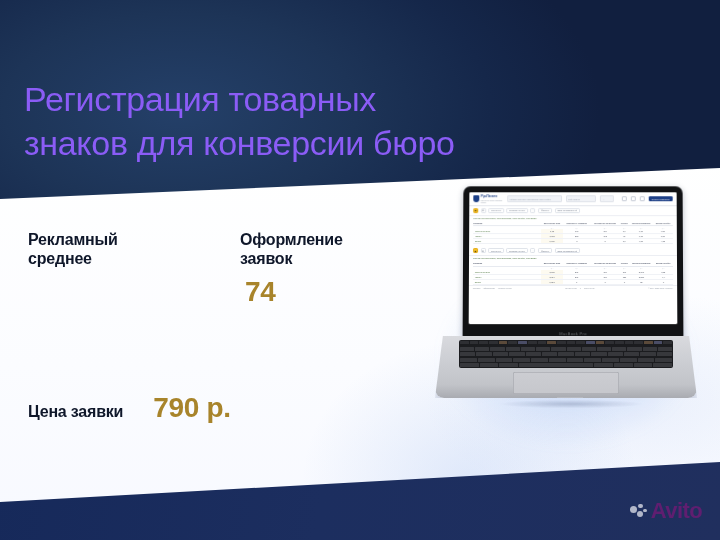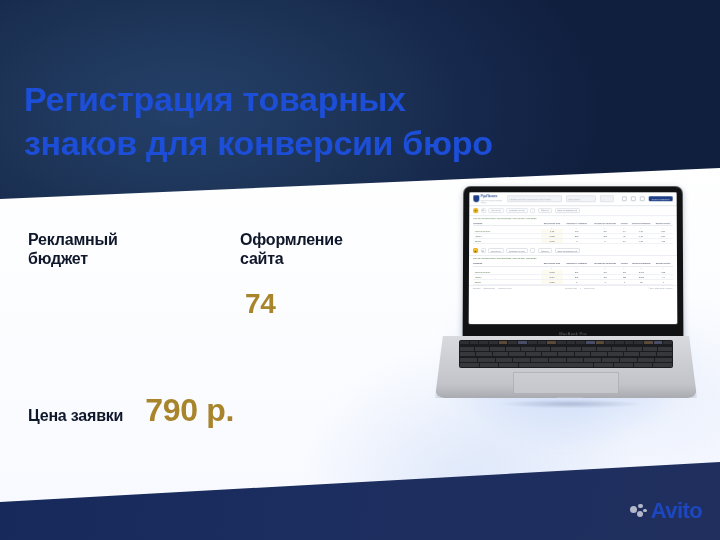--- a/index.html
+++ b/index.html
@@ -27,40 +27,40 @@
     -webkit-clip-path:polygon(0 0,720px 0,720px 168px,0 199px);
     clip-path:polygon(0 0,720px 0,720px 168px,0 199px);
   }
   .hero-kicker{
     position:absolute;left:26px;top:42px;
     color:#f2f4f8;font-size:16px;font-weight:400;letter-spacing:.2px;
     white-space:nowrap;
   }
   .hero-title{
     position:absolute;left:24px;top:78px;width:640px;
-    color:#1d4ed8;font-size:34px;font-weight:700;line-height:1.28;
+    color:#8b5cf6;font-size:34px;font-weight:400;line-height:1.28;
     letter-spacing:-0.3px;
   }
   .hero-title .l2{display:block;}
 
   
   .stats{position:absolute;left:0;top:225px;width:430px;height:200px;}
   .stat-row{position:absolute;}
   .stat-label{
     color:#0f172a;font-weight:700;font-size:16px;line-height:1.18;letter-spacing:-0.2px;
   }
   .stat-value{
     color:#a8842b;font-weight:700;font-size:28px;line-height:1.1;letter-spacing:-0.3px;
   }
   .col-a{left:28px;top:6px;width:200px;}
   .col-b{left:240px;top:6px;width:190px;}
   .col-a .stat-value{margin-top:16px;}
-  .col-b .stat-value{margin-top:20px;margin-left:5px;}
-  .row-c{left:28px;top:168px;display:flex;align-items:baseline;gap:22px;white-space:nowrap;}
-  .row-c .stat-value{font-size:32px;}
+  .col-b .stat-value{margin-top:8px;margin-left:5px;}
+  .row-c{left:28px;top:168px;display:flex;align-items:baseline;gap:30px;white-space:nowrap;}
+  .row-c .stat-value{font-size:28px;}
 
   
   .laptop{position:absolute;left:427px;top:186px;width:276px;height:270px;}
   .glow{
     position:absolute;left:-40px;top:10px;width:360px;height:290px;
     background:radial-gradient(ellipse 180px 130px at 50% 55%, rgba(70,120,225,.28) 0%, rgba(110,160,240,.12) 45%, rgba(255,255,255,0) 72%);
     filter:blur(6px);
   }
   .lid{
     position:absolute;left:36px;top:0;width:220px;height:152px;
@@ -172,48 +172,48 @@
   .avito{
     position:absolute;right:18px;bottom:16px;display:flex;align-items:center;gap:4px;
     opacity:.80;
   }
   .avito-mark{position:relative;width:17px;height:15px;flex:none;}
   .avito-mark i{position:absolute;border-radius:50%;background:#d7dae4;display:block;}
   .avito-mark i.a{left:0;top:2.5px;width:7px;height:7px;}
   .avito-mark i.b{left:8.5px;top:0;width:4.5px;height:4.5px;}
   .avito-mark i.c{left:7.5px;top:7px;width:6px;height:6px;}
   .avito-mark i.d{left:13.5px;top:5px;width:3.5px;height:3.5px;}
-  .avito-word{color:#1d4ed8;font-size:22px;font-weight:700;letter-spacing:-0.6px;}
+  .avito-word{color:#701a75;font-size:22px;font-weight:700;letter-spacing:-0.6px;}
 </style>
 </head>
 <body>
 
 <div class="stage">
 
   <div class="body-bg"></div>
 
   <div class="hero"></div>
   <div class="hero-title">
     <span class="l1">Регистрация товарных</span>
     <span class="l2">знаков для конверсии бюро</span>
   </div>
 
   <div class="stats">
 
     <div class="stat-row col-a">
       <div class="stat-label">
         <span>Рекламный</span><br>
-        <span>бюджет</span>
+        <span>среднее</span>
       </div>
     </div>
 
     <div class="stat-row col-b">
       <div class="stat-label">
         <span>Оформление</span><br>
-        <span>сайта</span>
+        <span>заявок</span>
       </div>
       <div class="stat-value">74</div>
     </div>
 
     <div class="stat-row row-c">
       <div class="stat-label">Цена заявки</div>
       <div class="stat-value">790 р.</div>
     </div>
 
   </div>

